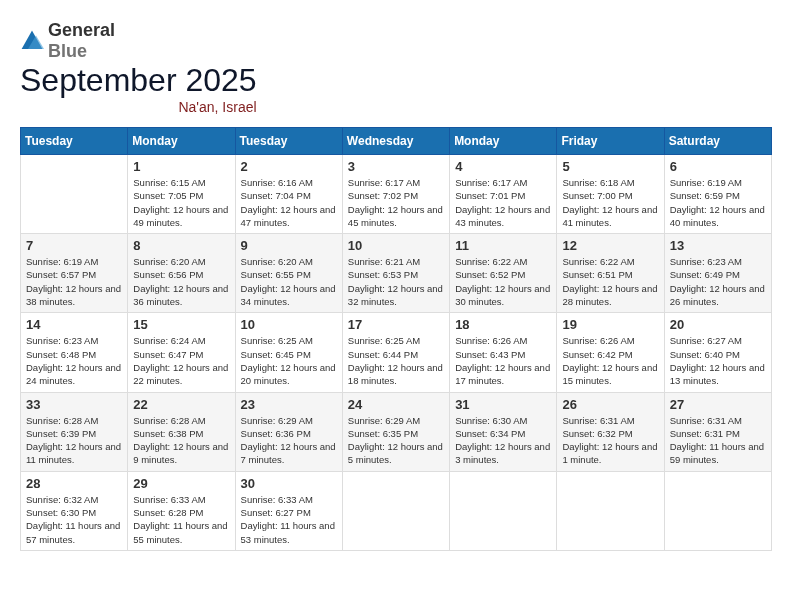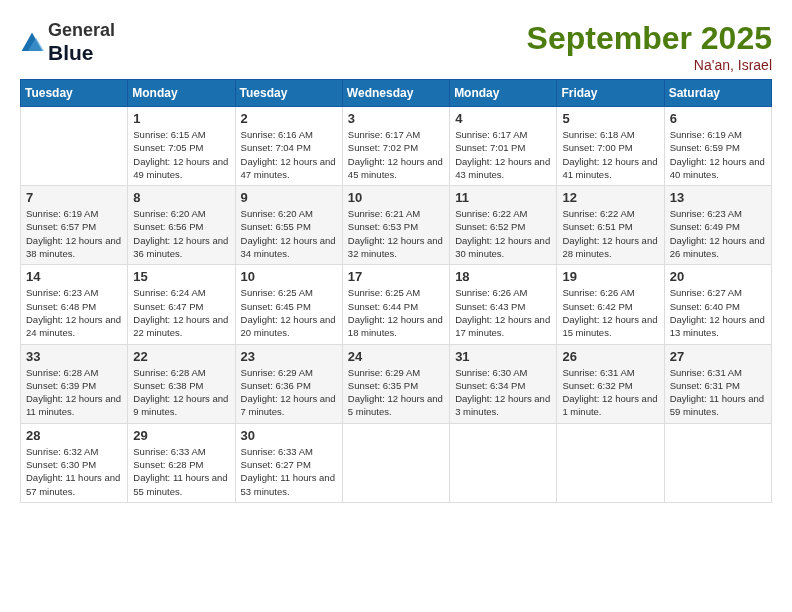--- a/index.html
+++ b/index.html
@@ -7,38 +7,39 @@
       font-family: Arial, sans-serif;
       background: #fff;
       width: 792px;
       min-height: 612px;
       padding: 20px;
     }
     .header {
       display: flex;
       justify-content: space-between;
       align-items: flex-start;
-      margin-bottom: 6px;
+      margin-bottom: 12px;
+      flex-direction: column;
     }
     .logo {
       display: flex;
       align-items: center;
       gap: 4px;
     }
     .logo-icon {
       width: 24px;
       height: 24px;
     }
     .title-section {
       text-align: right;
     }
     .month-title {
       font-size: 32px;
-      font-weight: bold;
-      color: #4d7c0f;
+      font-weight: normal;
+      color: #0f172a;
     }
     .location {
       font-size: 14px;
       color: #7f1d1d;
     }
     .calendar {
       width: 100%;
       border-collapse: collapse;
       border: 1px solid #ccc;
     }
@@ -86,21 +87,21 @@
 <body>
 
 <div class="header">
   <div class="logo">
     <svg class="logo-icon" viewBox="0 0 30 30" xmlns="http://www.w3.org/2000/svg">
       <polygon points="15,2 28,25 2,25" fill="#1a6faf"></polygon>
       <polygon points="20,8 30,25 10,25" fill="#4a9fd4" opacity="0.6"></polygon>
     </svg>
     <div>
       <span style="font-size:18px;font-weight:bold;color:#333;">General</span><br>
-      <span style="font-size:21px;font-weight:bold;color:#0f172a;">Blue</span>
+      <span style="font-size:18px;font-weight:bold;color:#737373;">Blue</span>
     </div>
   </div>
   <div class="title-section">
     <div class="month-title">September 2025</div>
     <div class="location">Na'an, Israel</div>
   </div>
 </div>
 
 <table class="calendar">
   <thead>

